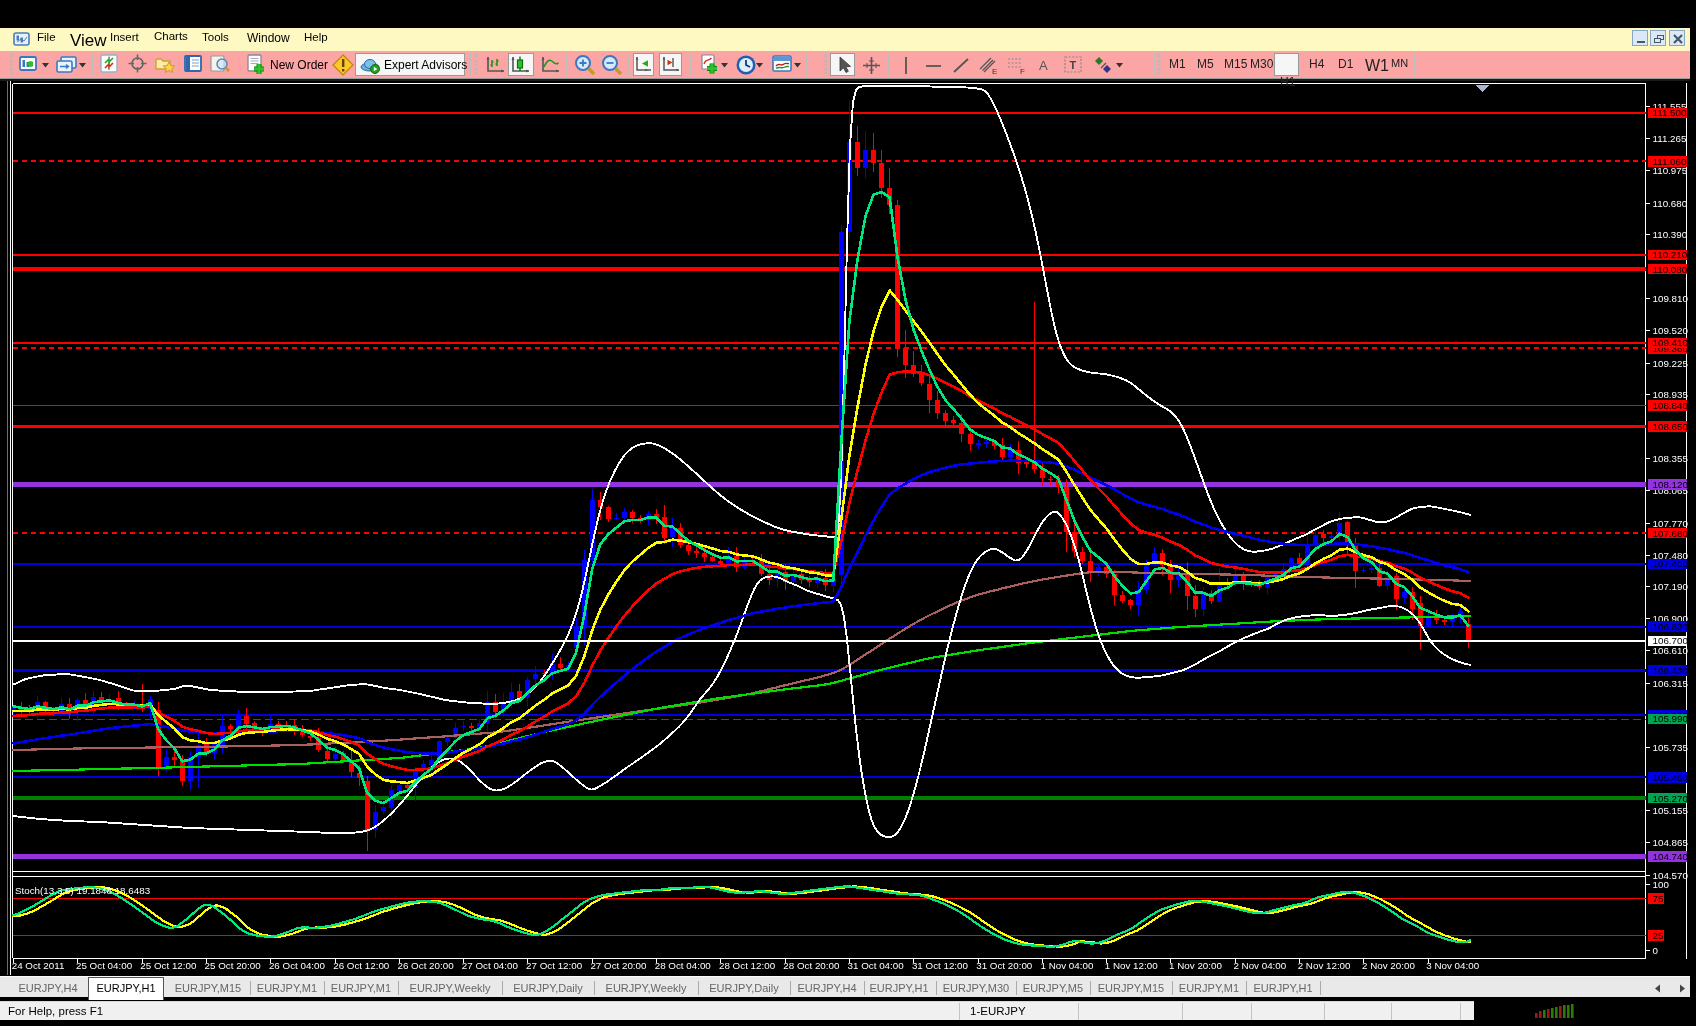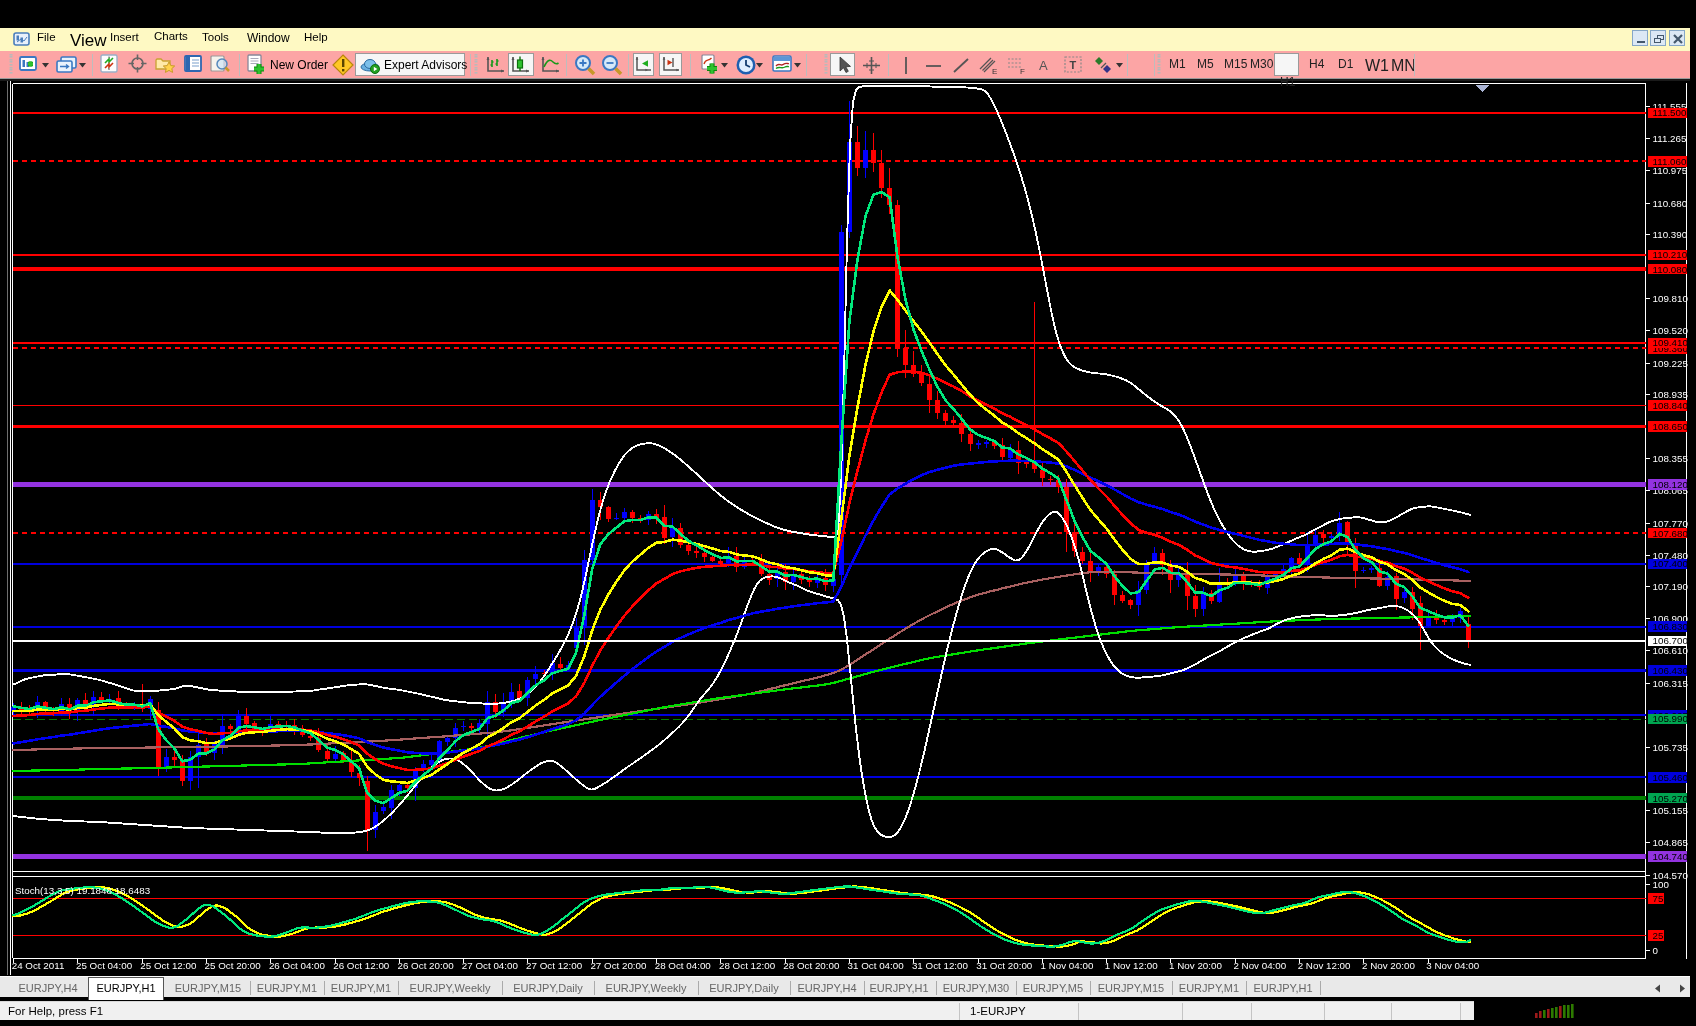--- a/index.html
+++ b/index.html
@@ -804,21 +804,21 @@
       </svg>
       <div style="position:absolute;left:1274px;top:2px;width:25px;height:23px;border:1px solid #9a9a9a;background:#f6f6f6"></div>
       <span style="position:absolute;left:1169px;top:6px;font-size:12px;color:#222">M1</span>
       <span style="position:absolute;left:1197px;top:6px;font-size:12px;color:#222">M5</span>
       <span style="position:absolute;left:1224px;top:6px;font-size:12px;color:#222">M15</span>
       <span style="position:absolute;left:1250px;top:6px;font-size:12px;color:#222">M30</span>
       <span style="position:absolute;left:1280px;top:24px;font-size:12px;color:#222">H1</span>
       <span style="position:absolute;left:1309px;top:6px;font-size:12px;color:#222">H4</span>
       <span style="position:absolute;left:1338px;top:6px;font-size:12px;color:#222">D1</span>
       <span style="position:absolute;left:1365px;top:6px;font-size:16px;color:#222">W1</span>
-      <span style="position:absolute;left:1391px;top:6px;font-size:16px;color:#222">MN</span>
+      <span style="position:absolute;left:1391px;top:6px;font-size:11px;color:#222">MN</span>
       <div style="position:absolute;left:1414px;top:3px;width:1px;height:22px;background:#bdbdbd"></div>
     </div>
     <div style="position:absolute;left:0;top:976px;width:1690px;height:21px;background:#e9e9e9;border-top:1px solid #fcfcfc">
       <span style="position:absolute;left:10px;top:1px;width:76px;text-align:center;font-size:11px;color:#666;line-height:21px">EURJPY,H4</span>
       <span style="position:absolute;left:88px;top:4px;width:1px;height:14px;background:#aaa"></span>
       <span style="position:absolute;left:88px;top:0px;width:76px;height:23px;background:#fff;border:1px solid #555;border-bottom:none;text-align:center;font-size:11px;color:#000;line-height:21px">EURJPY,H1</span>
       <span style="position:absolute;left:168px;top:1px;width:80px;text-align:center;font-size:11px;color:#666;line-height:21px">EURJPY,M15</span>
       <span style="position:absolute;left:250px;top:4px;width:1px;height:14px;background:#aaa"></span>
       <span style="position:absolute;left:252px;top:1px;width:70px;text-align:center;font-size:11px;color:#666;line-height:21px">EURJPY,M1</span>
       <span style="position:absolute;left:324px;top:4px;width:1px;height:14px;background:#aaa"></span>

